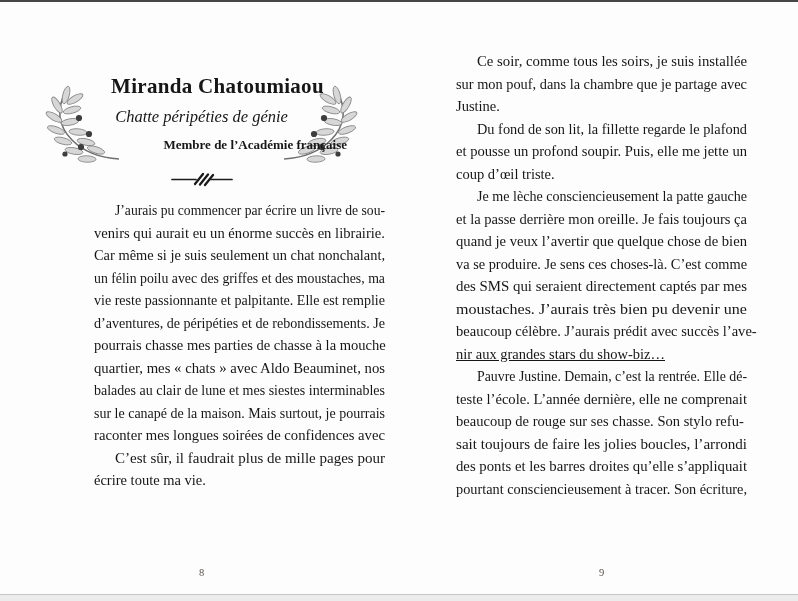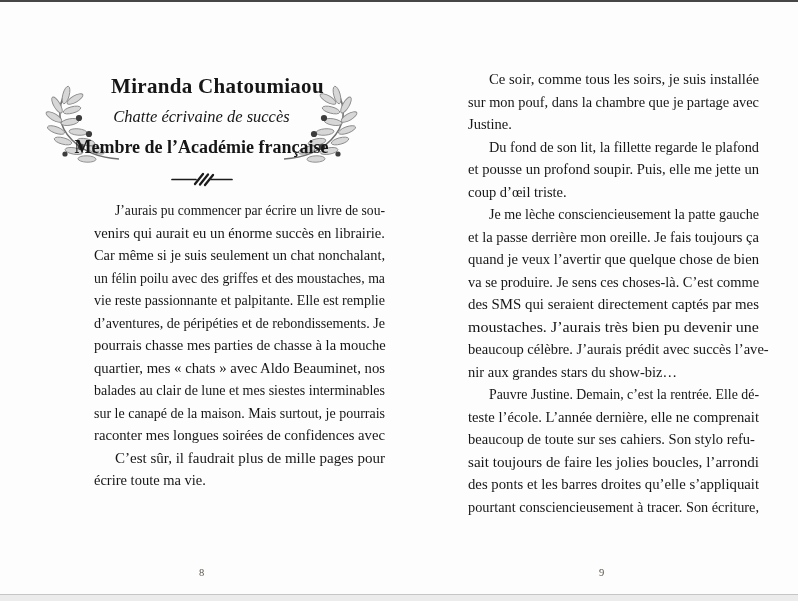--- a/index.html
+++ b/index.html
@@ -15,30 +15,30 @@
   .bottom-bar { position:absolute; bottom:0; left:0; width:798px; height:6px; background:#ececec; border-top:1px solid #c6c6c6; box-sizing:content-box; }
 
   .page { position:absolute; top:0; height:592px; width:291px; }
   #page-left  { left:56px; }
   #page-right { left:456px; }
 
   .book-title { position:absolute; top:74px; left:16px; width:100%; text-align:center;
                 font-size:21px; font-weight:bold; letter-spacing:0.3px; }
   .book-subtitle { position:absolute; top:107px; left:0; width:100%; text-align:center;
                    font-style:italic; font-size:16.5px; }
-  .book-affiliation { position:absolute; top:137px; left:0; width:100%; text-align:center;
-                      font-weight:bold; font-size:18px; }
+  .book-affiliation { position:absolute; top:137px; left:0; width:100%; text-align:right;
+                      font-weight:bold; font-size:13px; }
   .branch { position:absolute; top:84px; width:88px; height:92px; }
   .branch-left  { left:-24px; }
   .branch-right { right:-24px; transform:scaleX(-1); }
   .divider { position:absolute; top:171px; left:50%; margin-left:-32px; }
 
   .body-text { position:absolute; left:0; width:291px; }
   #page-left  .body-text { top:199px;margin-left:38px; }
-  #page-right .body-text { top:68px;margin-left:12px; }
+  #page-right .body-text { top:50px; }
 
   .para { margin:0; }
   .bodyline { height:22.5px; line-height:22.5px; font-size:14.5px; }
   .bodyline.indent { padding-left:21px; }
   .ltext { display:inline-block; white-space:nowrap; transform-origin:0 50%; }
 
   .page-number { position:absolute; top:567px; left:0; width:100%; text-align:center;
                  font-size:10.5px; color:#56514a; }
 </style>
 </head>
@@ -94,21 +94,21 @@
       </g>
       <g fill="#3d3d3d">
         <circle cx="47" cy="34" r="3.1"></circle>
         <circle cx="57" cy="50" r="3.1"></circle>
         <circle cx="49" cy="63" r="3.1"></circle>
         <circle cx="33" cy="70" r="2.6"></circle>
       </g>
     </svg>
 
     <div class="book-title">Miranda Chatoumiaou</div>
-    <div class="book-subtitle">Chatte écrivaine de succès</div>
+    <div class="book-subtitle">Chatte péripéties de génie</div>
     <div class="book-affiliation">Membre de l’Académie française</div>
 
     <svg class="divider" width="64" height="16" viewBox="0 0 64 16" xmlns="http://www.w3.org/2000/svg">
       <g stroke="#1b1b1b" fill="none" stroke-linecap="round">
         <path d="M2,8.5 H26" stroke-width="1.7"></path>
         <path d="M25,13 L33,3" stroke-width="2.3"></path>
         <path d="M30,13.5 L38,3.5" stroke-width="2.3"></path>
         <path d="M35,14 L43,4" stroke-width="2.3"></path>
         <path d="M41,8.5 H62" stroke-width="1.7"></path>
       </g>
@@ -150,26 +150,26 @@
           <div class="bodyline lastline"><span class="ltext" style="transform: scaleX(1);">coup d’œil triste.</span></div>
         </div>
         <div class="para">
           <div class="bodyline indent"><span class="ltext" style="transform: scaleX(0.971988);">Je me lèche consciencieusement la patte gauche</span></div>
           <div class="bodyline"><span class="ltext" style="transform: scaleX(1.00383);">et la passe derrière mon oreille. Je fais toujours ça</span></div>
           <div class="bodyline"><span class="ltext" style="transform: scaleX(1.00943);">quand je veux l’avertir que quelque chose de bien</span></div>
           <div class="bodyline"><span class="ltext" style="transform: scaleX(0.990006);">va se produire. Je sens ces choses-là. C’est comme</span></div>
           <div class="bodyline"><span class="ltext" style="transform: scaleX(1.02504);">des SMS qui seraient directement captés par mes</span></div>
           <div class="bodyline"><span class="ltext" style="transform: scaleX(1.10673);">moustaches. J’aurais très bien pu devenir une</span></div>
           <div class="bodyline"><span class="ltext" style="transform: scaleX(1.00258);">beaucoup célèbre. J’aurais prédit avec succès l’ave-</span></div>
-          <div class="bodyline lastline"><span class="ltext" style="transform: scaleX(1);">nir aux grandes stars du show-biz…</span></div>
+          <div class="bodyline lastline"><span class="ltext" style="transform: scaleX(1); text-decoration: underline;">nir aux grandes stars du show-biz…</span></div>
         </div>
         <div class="para">
           <div class="bodyline indent"><span class="ltext" style="transform: scaleX(0.955277);">Pauvre Justine. Demain, c’est la rentrée. Elle dé-</span></div>
           <div class="bodyline"><span class="ltext" style="transform: scaleX(1.00861);">teste l’école. L’année dernière, elle ne comprenait</span></div>
-          <div class="bodyline"><span class="ltext" style="transform: scaleX(1.00231);">beaucoup de toute sur ses cahiers. Son stylo refu-</span></div>
+          <div class="bodyline"><span class="ltext" style="transform: scaleX(1.00231);">beaucoup de rouge sur ses chasse. Son stylo refu-</span></div>
           <div class="bodyline"><span class="ltext" style="transform: scaleX(1.04132);">sait toujours de faire les jolies boucles, l’arrondi</span></div>
           <div class="bodyline"><span class="ltext" style="transform: scaleX(1.01637);">des ponts et les barres droites qu’elle s’appliquait</span></div>
           <div class="bodyline lastline"><span class="ltext" style="transform: scaleX(0.986023);">pourtant consciencieusement à tracer. Son écriture,</span></div>
         </div>
       </div>
 
     <div class="page-number">9</div>
   </div>
 
 </div>

